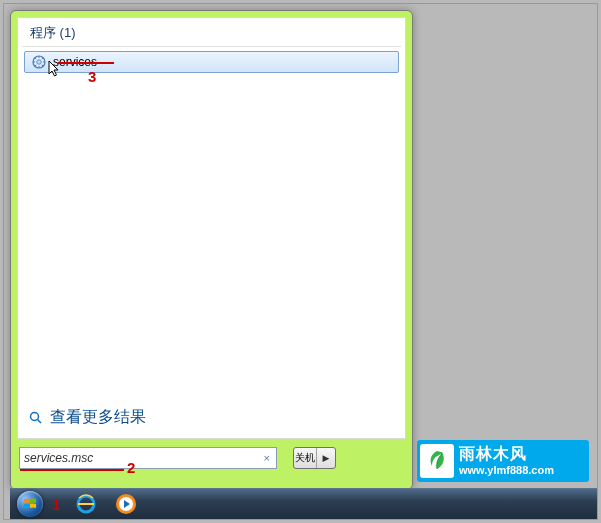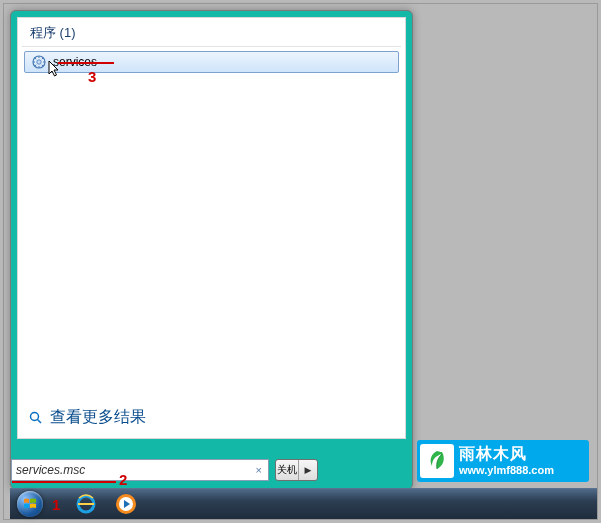--- a/index.html
+++ b/index.html
@@ -20,21 +20,21 @@
       height: 517px;
       border: 1px solid #999;
       background: #b9b9b9;
     }
     .start-panel {
       position: absolute;
       left: 6px;
       top: 6px;
       width: 403px;
       height: 480px;
-      background: #14b8a6;
+      background: #bef264;
       border: 1px solid #7a7a7a;
       border-radius: 6px;
       box-shadow: 0 0 8px rgba(0,0,0,0.3);
     }
     .panel-content {
       position: absolute;
       left: 6px;
       top: 6px;
       right: 6px;
       bottom: 50px;
@@ -110,27 +110,27 @@
     .see-more .mag-icon {
       width: 16px;
       height: 16px;
       margin-right: 6px;
       display: flex;
       align-items: center;
       justify-content: center;
     }
     .bottom-bar {
       position: absolute;
-      left: 0;
+      left: 8px;
       right: 6px;
       bottom: 8px;
       height: 34px;
       display: flex;
-      align-items: flex-end;
-      gap: 6px;
+      align-items: flex-start;
+      gap: 16px;
     }
     .search-input-wrap {
       flex: 0 0 258px;
       height: 22px;
       background: #fff;
       border: 1px solid #8a9db5;
       display: flex;
       align-items: center;
       padding: 0 4px;
       position: relative;

